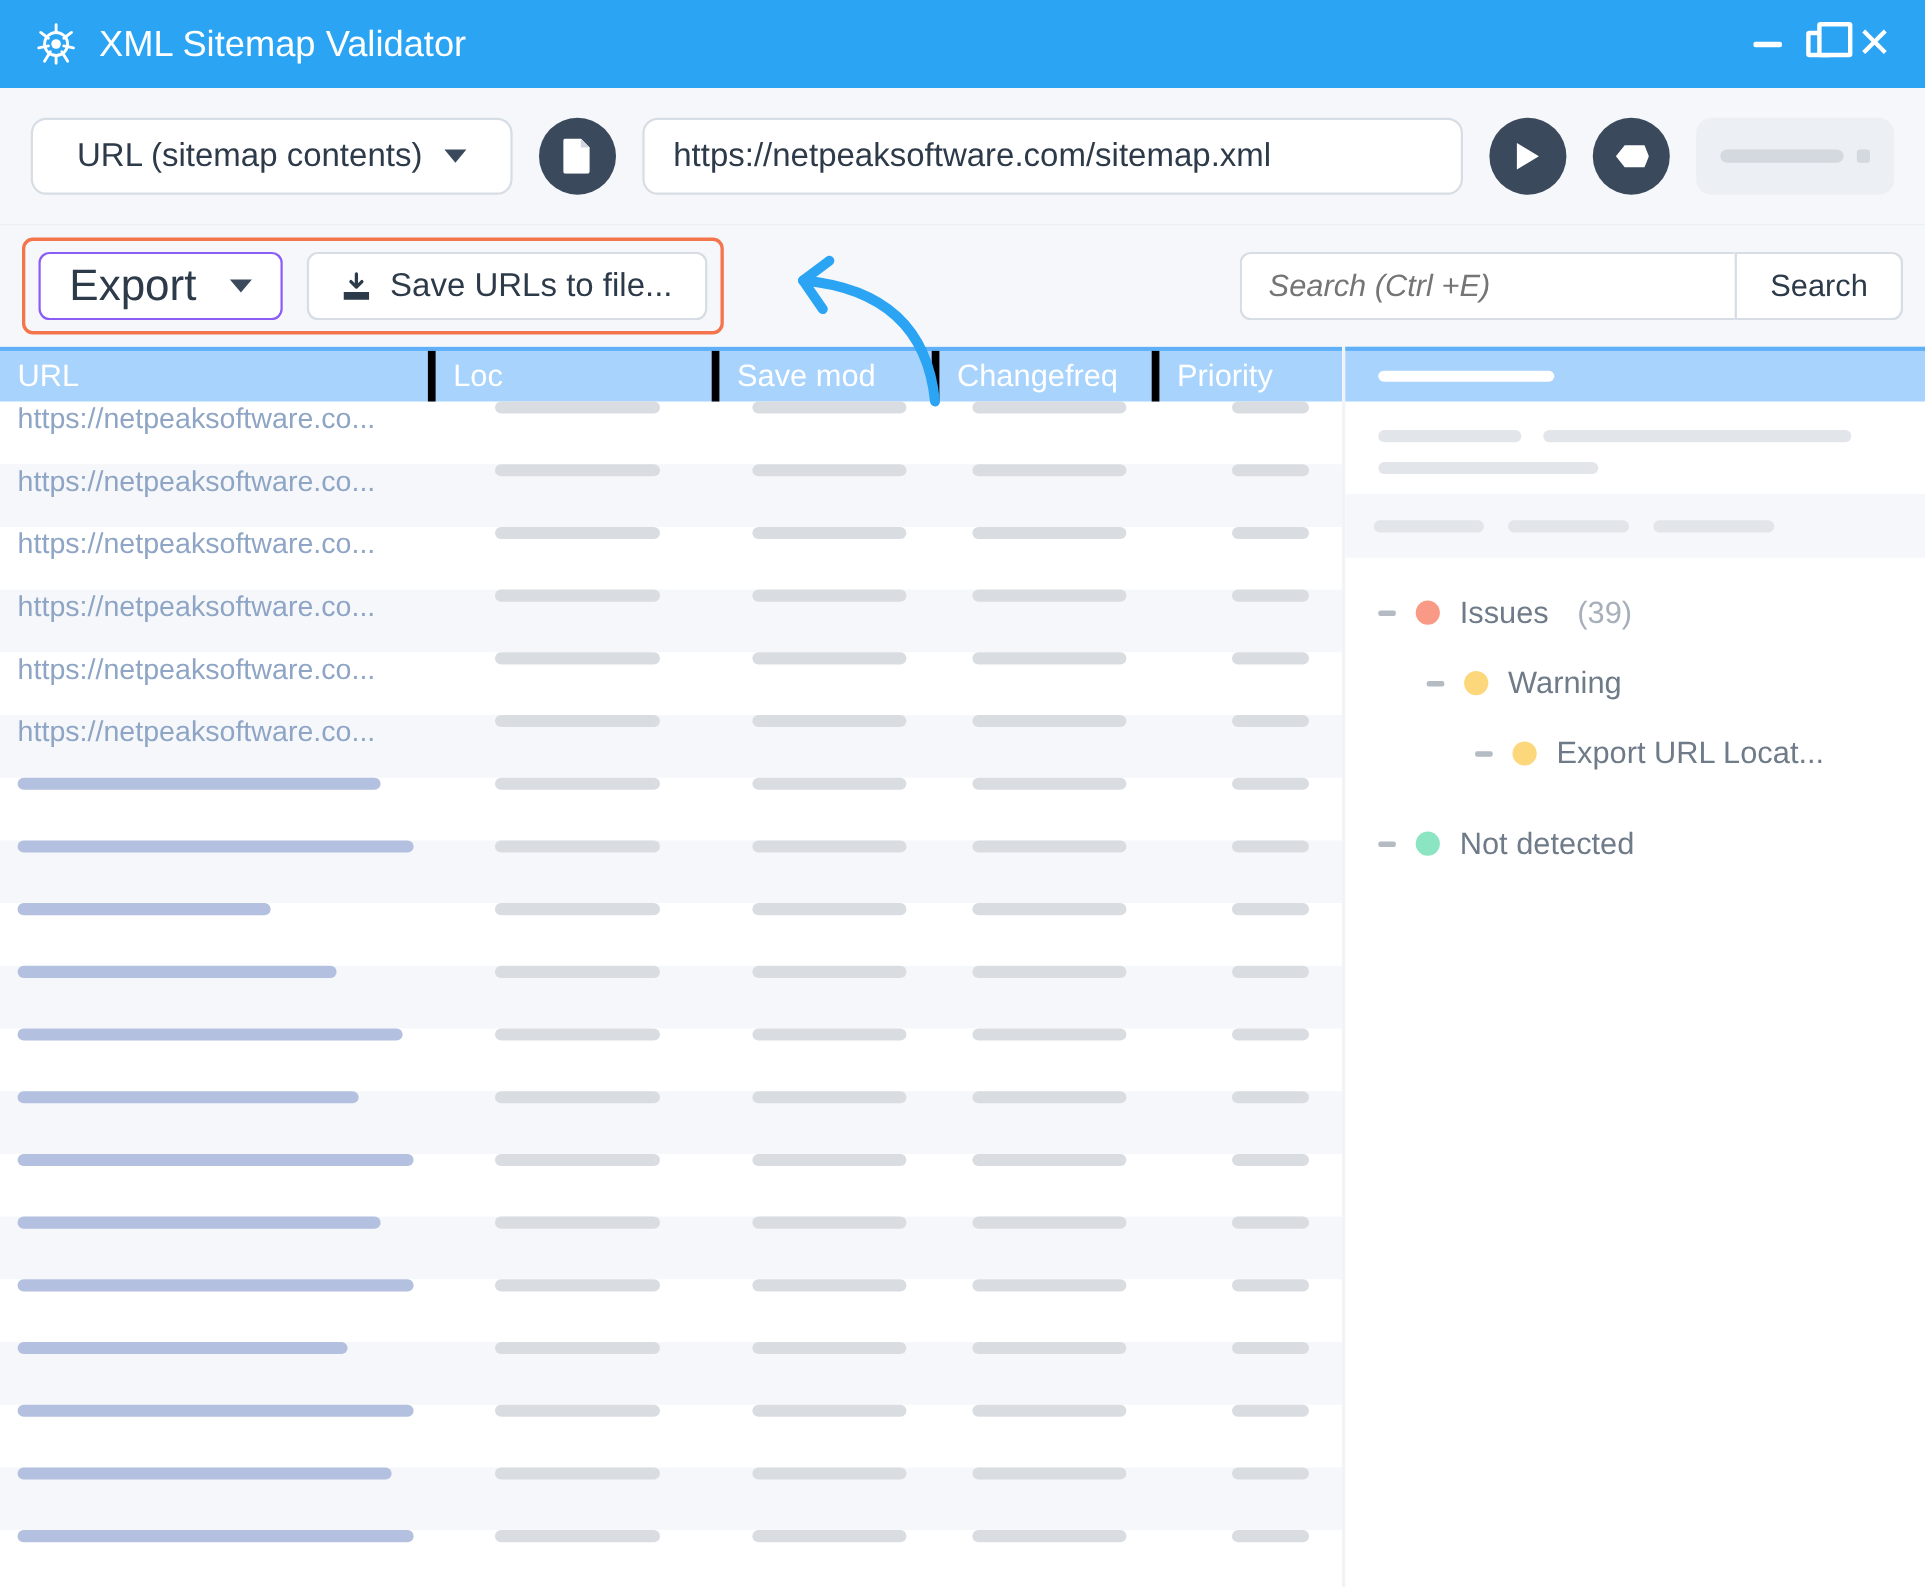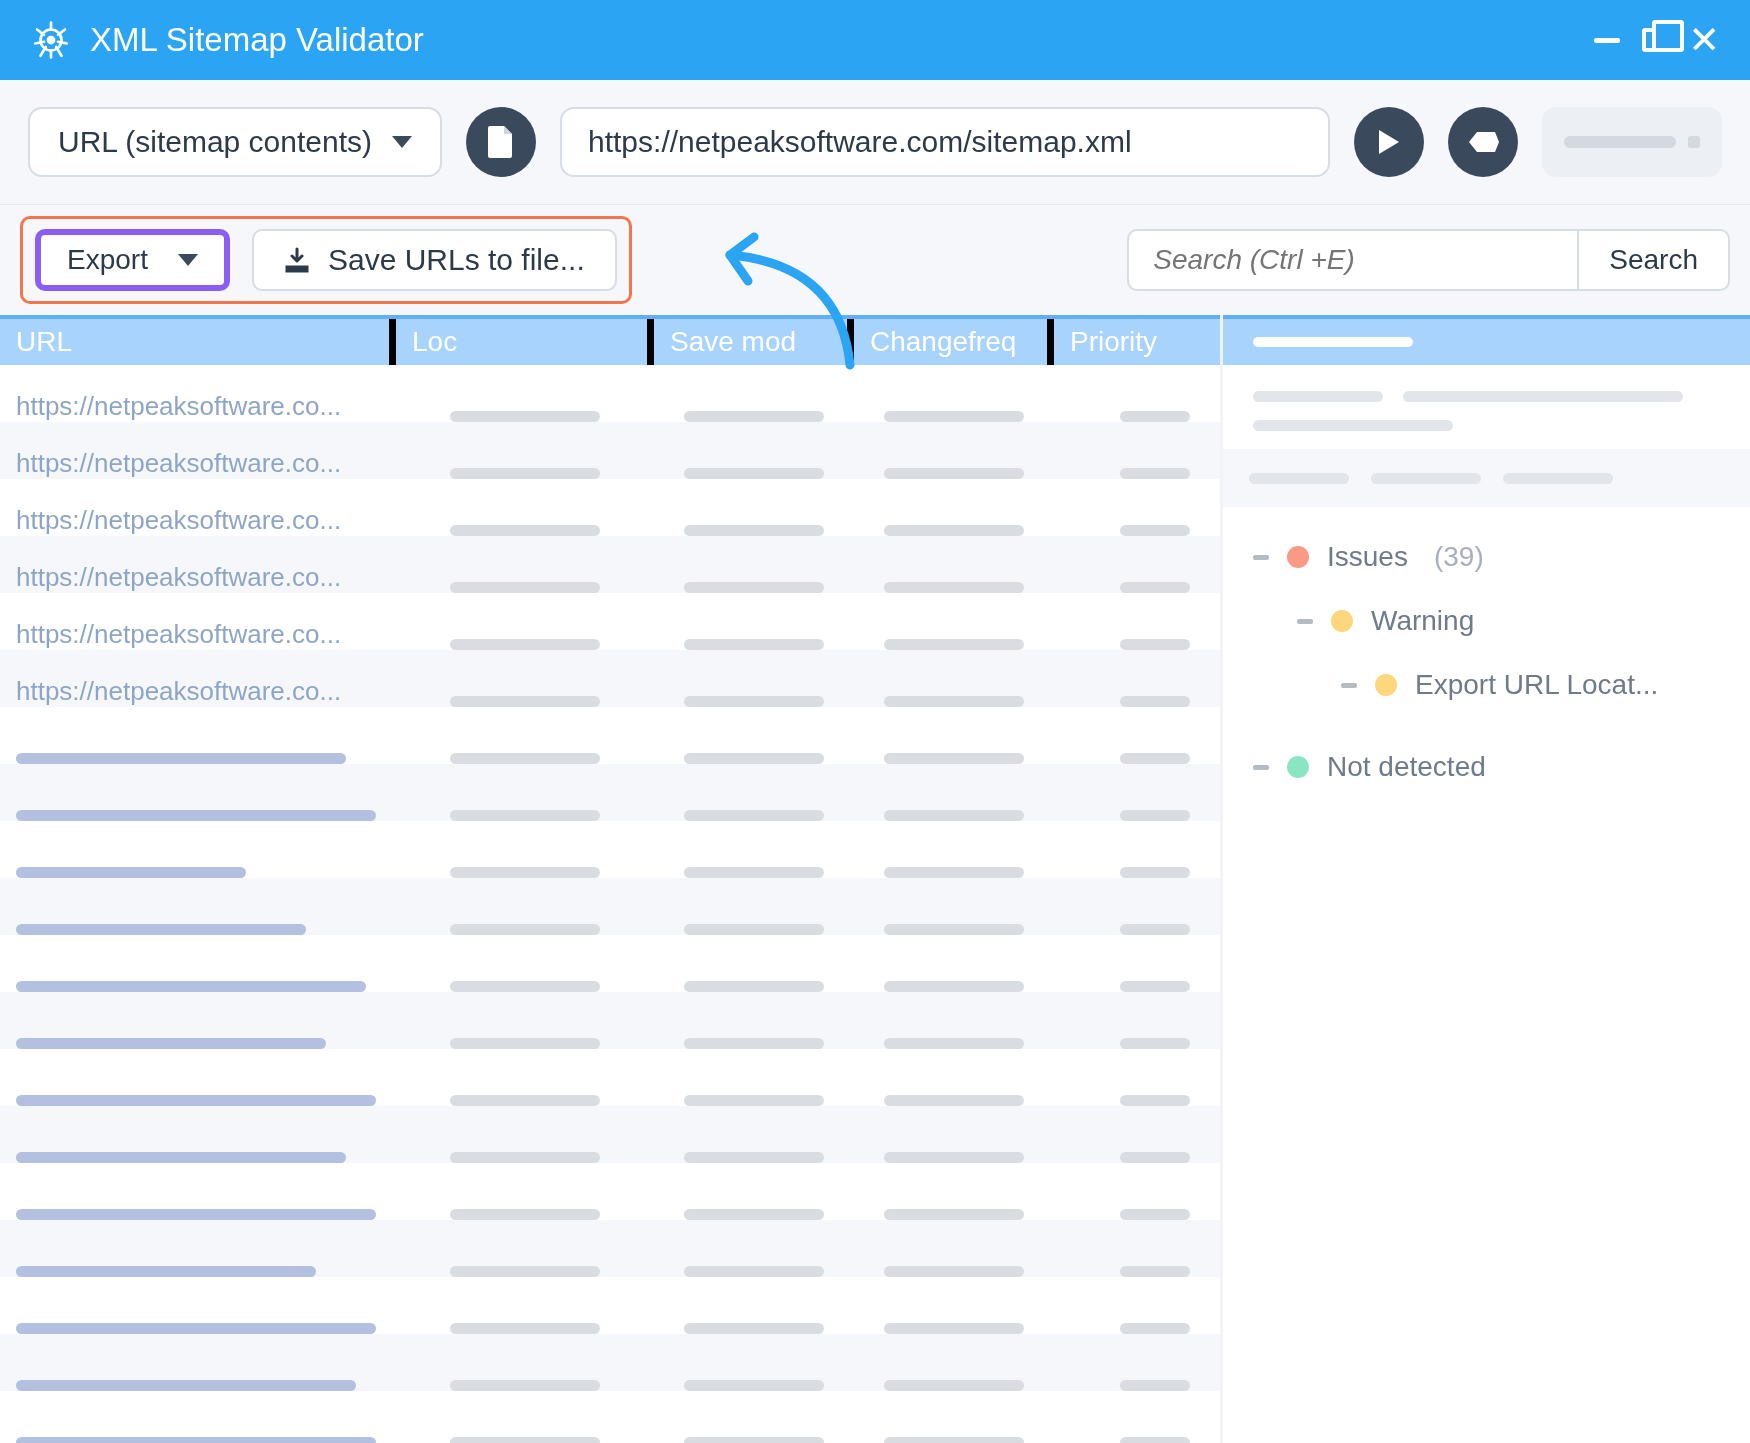--- a/index.html
+++ b/index.html
@@ -6,45 +6,45 @@
 body{background:#fff;width:1750px;height:1443px;overflow:hidden}
 .titlebar{background:#2ba4f4;height:80px;display:flex;align-items:center;padding:0 30px;color:#fff}
 .titlebar .app-icon{width:42px;height:42px;margin-right:18px}
 .titlebar .title{font-size:33px;font-weight:500}
 .win-controls{margin-left:auto;display:flex;align-items:center;gap:22px}
 .win-btn-line{width:26px;height:5px;background:#fff;border-radius:2px;display:inline-block}
 .win-btn-sq{width:24px;height:24px;border:4px solid #fff;border-radius:3px;position:relative}
 .win-btn-sq:before{content:"";position:absolute;width:24px;height:24px;border:4px solid #fff;border-radius:3px;top:-12px;left:6px;background:#2ba4f4}
 .win-x{font-size:38px;font-weight:400;line-height:24px}
 .main-toolbar{background:#f5f7fa;height:125px;display:flex;align-items:center;padding:0 28px;gap:24px;border-bottom:1px solid #e6eaef}
-.dropdown-main{background:#fff;border:2px solid #d7dde4;border-radius:14px;height:70px;padding:0 28px;display:flex;align-items:center;font-size:30px;color:#2d3a49;gap:20px;cursor:pointer}
+.dropdown-main{background:#fff;border:2px solid #d7dde4;border-radius:14px;height:70px;padding:0 40px;display:flex;align-items:center;font-size:30px;color:#2d3a49;gap:20px;cursor:pointer}
 .caret{width:0;height:0;border-left:10px solid transparent;border-right:10px solid transparent;border-top:12px solid #3a4a5c}
 .circle-btn{width:70px;height:70px;border-radius:50%;background:#3a4a5c;display:flex;align-items:center;justify-content:center;flex-shrink:0;cursor:pointer}
 .url-field{flex:1;background:#fff;border:2px solid #d7dde4;border-radius:14px;height:70px;padding:0 26px;display:flex;align-items:center;font-size:30px;color:#2d3a49}
 .ghost-btn{background:#eceff3;border-radius:14px;height:70px;width:180px;display:flex;align-items:center;padding:0 22px;gap:12px}
 .ghost-line{height:12px;background:#d4d9df;border-radius:6px;flex:1}
 .ghost-sq{width:12px;height:12px;background:#d4d9df;border-radius:3px}
 .sub-toolbar{background:#f5f7fa;height:110px;display:flex;align-items:center;padding:0 20px;position:relative}
 .highlight-box{border:3px solid #f4744c;border-radius:10px;padding:10px 12px;display:flex;gap:22px;align-items:center}
-.export-dd{background:#fff;border:6px solid #8b5cf6;border-radius:10px;height:62px;padding:0 26px;display:flex;align-items:center;font-size:28px;color:#2d3a49;gap:30px;cursor:pointer}
+.export-dd{background:#fff;border:2px solid #8b5cf6;border-radius:10px;height:62px;padding:0 26px;display:flex;align-items:center;font-size:40px;color:#2d3a49;gap:30px;cursor:pointer}
 .save-btn{background:#fff;border:2px solid #d7dde4;border-radius:10px;height:62px;padding:0 30px;display:flex;align-items:center;font-size:30px;color:#2d3a49;gap:18px;cursor:pointer}
 .arrw{position:absolute;left:700px;top:20px;width:180px;height:160px;pointer-events:none}
 .search-wrap{margin-left:auto;display:flex;align-items:center}
 .search-input{background:#fff;border:2px solid #d7dde4;border-right:none;border-radius:10px 0 0 10px;height:62px;width:450px;padding:0 24px;font-size:28px;color:#888;font-style:italic}
 .search-btn{background:#fff;border:2px solid #d7dde4;border-radius:0 10px 10px 0;height:62px;padding:0 30px;font-size:28px;color:#2d3a49;cursor:pointer;display:flex;align-items:center}
 .content{display:flex;height:calc(100% - 315px)}
 .table-area{flex:0 0 1220px;overflow:hidden}
 .thead{display:flex;background:#a8d3fc;height:50px;border-top:4px solid #5fb0f9}
 .th{padding:0 16px;display:flex;align-items:center;color:#fff;font-size:28px;border-right:7px solid #000000}
 .th:first-child{width:396px}
 .th:nth-child(2){width:258px}
 .th:nth-child(3){width:200px}
 .th:nth-child(4){width:200px}
 .th:nth-child(5){width:166px;border-right:none}
-.trow{display:flex;height:57px;align-items:flex-end}
+.trow{display:flex;height:57px;align-items:flex-start}
 .trow:nth-child(even){background:#f5f7fa}
 .td{padding:0 16px;display:flex;align-items:center}
 .td:first-child{width:396px}
 .td:nth-child(2){width:258px;justify-content:center}
 .td:nth-child(3){width:200px;justify-content:center}
 .td:nth-child(4){width:200px;justify-content:center}
 .td:nth-child(5){width:166px;justify-content:flex-end;padding-right:30px}
 .url-text{color:#8ea5c5;font-size:26px;white-space:nowrap;overflow:hidden;text-overflow:ellipsis}
 .skel{height:11px;background:#d9dde2;border-radius:6px}
 .skel-url{height:11px;background:#b3c0e0;border-radius:6px}

